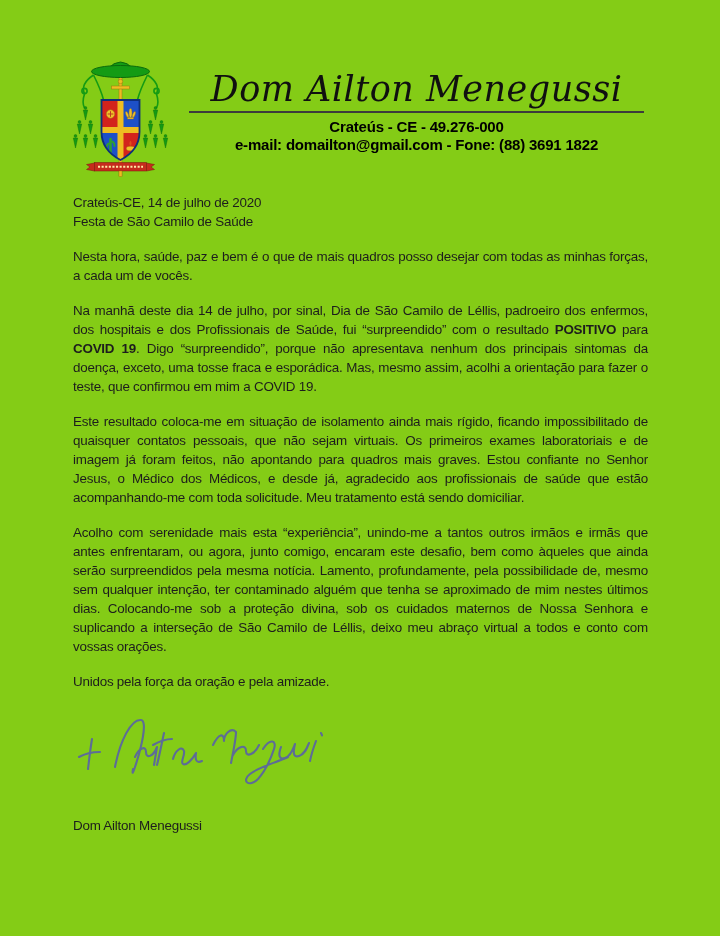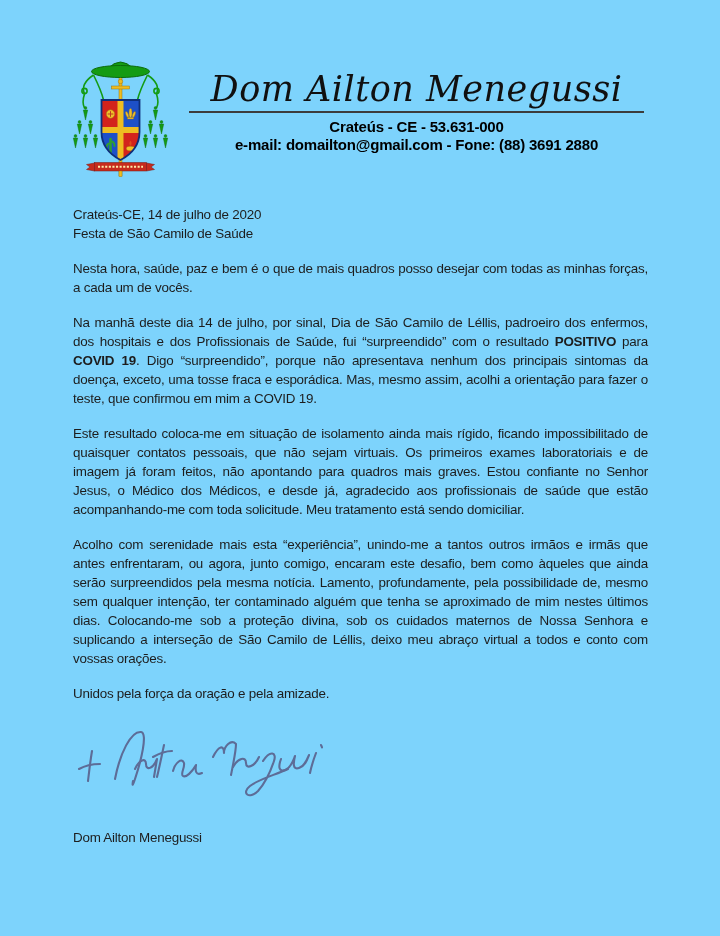--- a/index.html
+++ b/index.html
@@ -1,35 +1,35 @@
 <!DOCTYPE html>
 <html><head>
 <meta charset="utf-8">
 <style>
   html,body{margin:0;padding:0;background:#ffffff;}
   .page{
-    position:relative;width:720px;height:936px;background:#7dd3fc;
+    position:relative;width:720px;height:936px;background:#84cc16;
     font-family:"Liberation Sans",sans-serif;color:#1e1e1e;overflow:hidden;
   }
   
   .header{position:absolute;top:60px;left:72px;width:578px;display:flex;align-items:flex-start;}
   .arms{width:97px;height:118px;flex:0 0 97px;margin-right:14px;}
   .header-text{flex:1;text-align:center;padding-top:10px;}
   .bishop-name{
     font-family:"DejaVu Serif",serif;font-style:italic;font-size:35px;line-height:38px;
     color:#101010;letter-spacing:.5px;margin:0;font-weight:500;white-space:nowrap;
   }
   .header-rule{border:none;border-top:2.2px solid #3c3c3c;margin:3px 6px 5px 6px;}
   .addr{font-weight:bold;font-size:15px;line-height:17.5px;letter-spacing:-.2px;color:#000;}
   
   .body{
     position:absolute;top:193px;left:73px;width:575px;
     font-size:13.4px;line-height:19px;letter-spacing:-.22px;color:#1d1d1d;
   }
-  .body p{margin:12px 0 16px 0;}
+  .body p{margin:0 0 16px 0;}
   .just{text-align:justify;text-justify:inter-word;}
   .b{font-weight:bold;}
   .sig-wrap{margin:8px 0 10px -4px;}
   .sig-name{margin-top:2px;}
 </style>
 </head>
 <body>
 
 <div class="page">
 
@@ -131,22 +131,22 @@
         <path d="M74,103 L82,104.5 L78.5,107 L82,109.5 L74,111 Z" fill="#c62b1d" stroke="#7a1410" stroke-width="0.5"></path>
         <rect x="22" y="102.5" width="52" height="8.5" fill="#c62b1d" stroke="#7a1410" stroke-width="0.5"></rect>
         <line x1="25.5" y1="106.8" x2="70.5" y2="106.8" stroke="#ffe9a8" stroke-width="2" stroke-dasharray="2.1,1.5"></line>
         <rect x="46.5" y="111" width="3" height="5.5" fill="#eebc21" stroke="#9a7510" stroke-width="0.4"></rect>
       </g>
     </svg>
 
     <div class="header-text">
       <h1 class="bishop-name">Dom Ailton Menegussi</h1>
       <hr class="header-rule">
-      <div class="addr">Crateús - CE - 53.631-000</div>
-      <div class="addr">e-mail: domailton@gmail.com - Fone: (88) 3691 2880</div>
+      <div class="addr">Crateús - CE - 49.276-000</div>
+      <div class="addr">e-mail: domailton@gmail.com - Fone: (88) 3691 1822</div>
     </div>
   </div>
 
   <div class="body">
 
     <p>
       <span>Crateús-CE, 14 de julho de 2020</span><br>
       <span>Festa de São Camilo de Saúde</span>
     </p>
 

